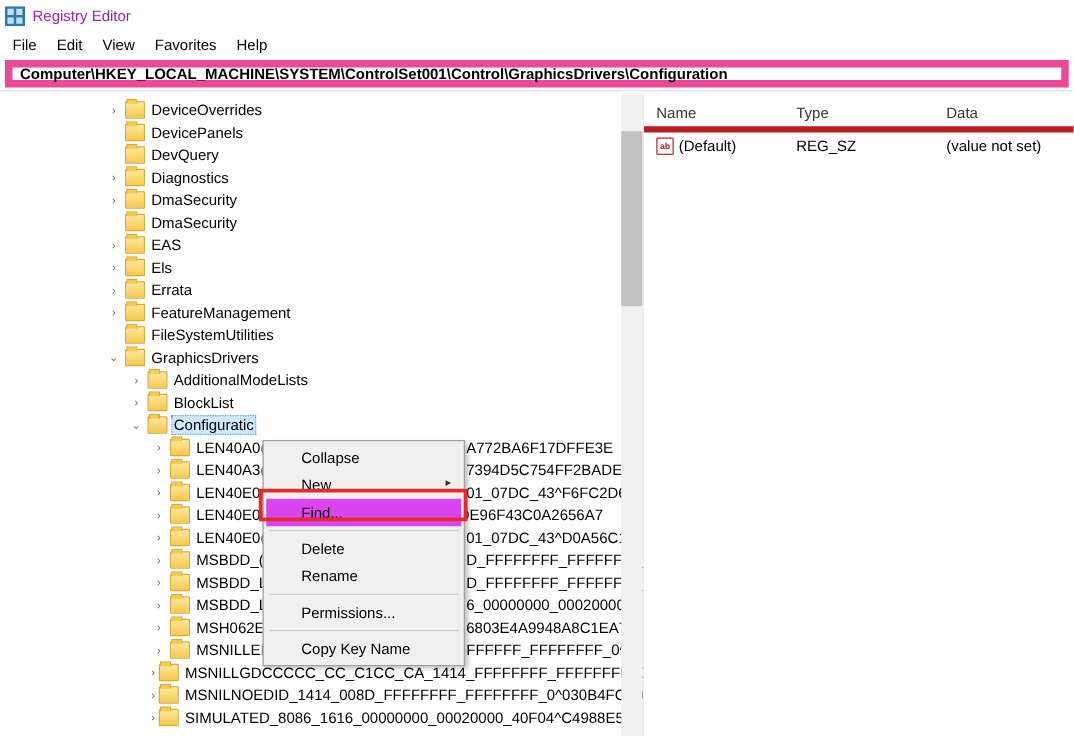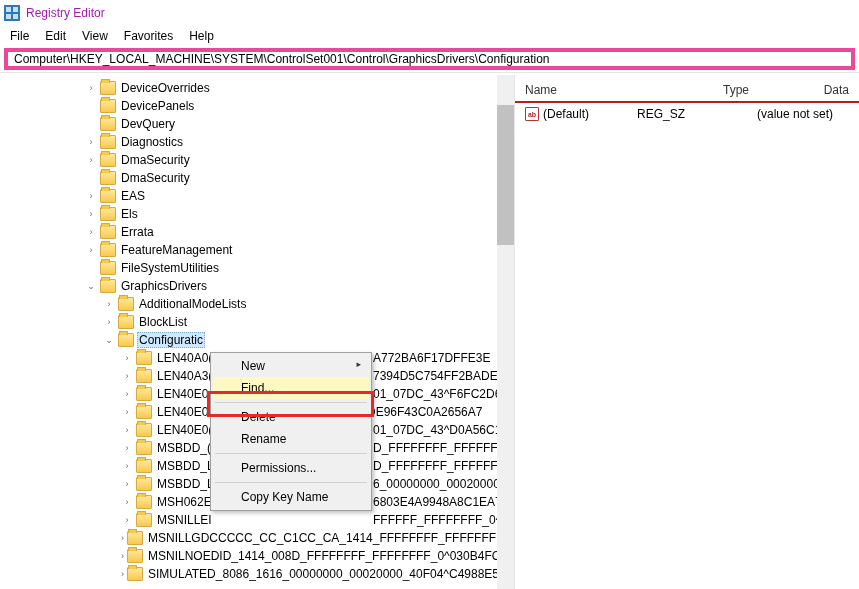--- a/index.html
+++ b/index.html
@@ -5,50 +5,50 @@
 * { margin: 0; padding: 0; box-sizing: border-box; font-family: "Segoe UI", Tahoma, sans-serif; font-size: 12px; }
 body { background: #fff; width: 859px; height: 589px; overflow: hidden; position: relative; }
 
 .titlebar { height: 26px; display: flex; align-items: center; padding: 0 4px; background: #fff; }
 .titlebar .app-icon { width: 16px; height: 16px; margin-right: 6px; }
 .titlebar .title { color: #a21caf; }
 
 .menubar { height: 20px; display: flex; align-items: center; padding: 0 4px; background: #fff; gap: 4px; }
 .menubar span { padding: 2px 6px; cursor: default; }
 
-.addressbar { height: 22px; border: 4px solid #ec4899; margin: 2px 4px; padding: 2px 6px; display: flex; align-items: center; }
+.addressbar { height: 22px; border: 6px solid #ec4899; margin: 2px 4px; padding: 2px 6px; display: flex; align-items: center; font-weight: bold; }
 
 .divider { height: 1px; background: #e5e5e5; margin: 2px 0; }
 
 .content { display: flex; height: calc(589px - 26px - 20px - 28px); position: relative; }
 
 .tree-panel { width: 515px; overflow: hidden; position: relative; border-right: 1px solid #e5e5e5; }
 .tree-scroll { position: absolute; right: 0; top: 0; width: 17px; height: 100%; background: #f0f0f0; }
 .tree-scroll-thumb { position: absolute; width: 100%; background: #c1c1c1; }
 .tree { padding: 4px 0; }
 .tree-row { display: flex; align-items: center; height: 18px; white-space: nowrap; position: relative; }
 .tree-row .toggle { width: 12px; display: inline-flex; justify-content: center; color: #666; font-size: 9px; }
 .tree-row .folder { width: 16px; height: 14px; margin: 0 3px; background: linear-gradient(#ffe79c, #f7ca4d); border: 1px solid #d9a93f; border-radius: 1px; position: relative; flex-shrink: 0; }
 .tree-row .folder::before { content: ""; position: absolute; top: -3px; left: 0; width: 7px; height: 3px; background: #f7ca4d; border: 1px solid #d9a93f; border-bottom: none; border-radius: 1px 1px 0 0; }
 .tree-row .label { padding: 0 2px; }
 .tree-row.selected .label { background: #cde8ff; border: 1px dotted #7aa9d4; padding: 0 1px; }
 
 .list-panel { flex: 1; padding: 4px 0; }
-.list-header { display: flex; border-bottom: 2px solid #b91c1c; padding: 2px 6px; color: #333; text-align: right; }
+.list-header { display: flex; border-bottom: 5px solid #b91c1c; padding: 2px 6px; color: #333; }
 .list-header .col { padding: 2px 4px; }
 .list-row { display: flex; padding: 2px 6px; align-items: center; }
 .list-row .col { padding: 2px 4px; }
 .col-name { width: 112px; display: flex; align-items: center; gap: 4px; }
 .col-type { width: 120px; }
 .col-data { flex: 1; }
 .string-icon { width: 14px; height: 14px; border: 1px solid #b83030; background: #fff; display: flex; align-items: center; justify-content: center; font-size: 7px; font-weight: bold; color: #c02020; border-radius: 1px; }
 
 .context-menu { position: absolute; background: #f0f0f0; border: 1px solid #a0a0a0; box-shadow: 2px 2px 4px rgba(0,0,0,.25); padding: 2px; z-index: 100; width: 162px; }
 .context-menu .item { padding: 4px 24px 4px 28px; position: relative; }
-.context-menu .item.hl { background: #fef9c3; }
+.context-menu .item.hl { background: #d946ef; }
 .context-menu .sep { height: 1px; background: #d0d0d0; margin: 3px 2px; }
 .context-menu .sub::after { content: "▸"; position: absolute; right: 8px; font-size: 9px; color: #333; }
 
 .highlight-box { position: absolute; border: 3px solid #e62929; pointer-events: none; z-index: 101; }
 
 svg.regicon rect.b { fill: #2a7ab9; }
 svg.regicon rect.w { fill: #c6dff2; }
 </style>
 </head>
 <body>
@@ -250,20 +250,21 @@
       <div class="col col-name">
         <span class="string-icon">ab</span>
         <span>(Default)</span>
       </div>
       <div class="col col-type">REG_SZ</div>
       <div class="col col-data">(value not set)</div>
     </div>
   </div>
 
   <div class="context-menu" style="left:210px; top:277px;">
+    <div class="item">Collapse</div>
     <div class="item sub">New</div>
     <div class="item hl">Find...</div>
     <div class="sep"></div>
     <div class="item">Delete</div>
     <div class="item">Rename</div>
     <div class="sep"></div>
     <div class="item">Permissions...</div>
     <div class="sep"></div>
     <div class="item">Copy Key Name</div>
   </div>

